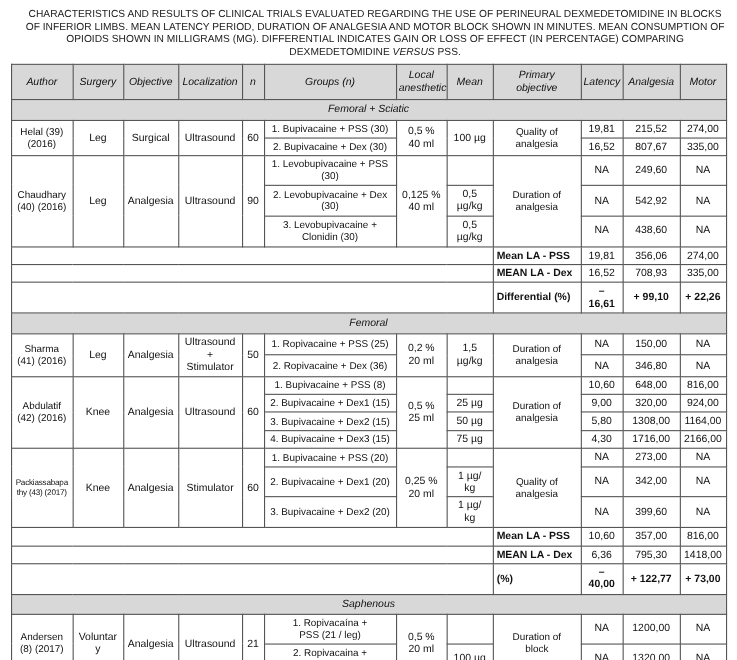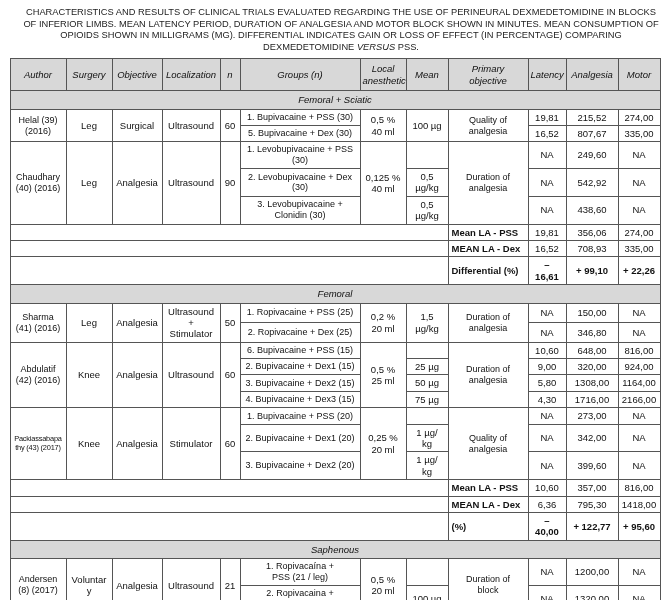--- a/index.html
+++ b/index.html
@@ -111,21 +111,21 @@
           <td rowspan="2">0,5 %
 40 ml</td>
           <td rowspan="2">100 µg</td>
           <td rowspan="2" class="left">Quality of
 analgesia</td>
           <td>19,81</td>
           <td>215,52</td>
           <td>274,00</td>
         </tr>
         <tr>
-          <td class="left">5. Bupivacaine + Dex (30)</td>
+          <td class="left">2. Bupivacaine + Dex (30)</td>
           <td>16,52</td>
           <td>807,67</td>
           <td>335,00</td>
         </tr>
         <tr>
           <td rowspan="3" class="left">Chaudhary (40) (2016)</td>
           <td rowspan="3">Leg</td>
           <td rowspan="3">Analgesia</td>
           <td rowspan="3">Ultrasound</td>
           <td rowspan="3">90</td>
@@ -191,32 +191,32 @@
 20 ml</td>
           <td rowspan="2">1,5
 µg/kg</td>
           <td rowspan="2" class="left">Duration of
 analgesia</td>
           <td>NA</td>
           <td>150,00</td>
           <td>NA</td>
         </tr>
         <tr>
-          <td class="left">2. Ropivacaine + Dex (25)</td>
+          <td class="left">2. Ropivacaine + Dex (36)</td>
           <td>NA</td>
           <td>346,80</td>
           <td>NA</td>
         </tr>
         <tr>
           <td rowspan="4" class="left">Abdulatif (42) (2016)</td>
           <td rowspan="4">Knee</td>
           <td rowspan="4">Analgesia</td>
           <td rowspan="4">Ultrasound</td>
           <td rowspan="4">60</td>
-          <td class="left">6. Bupivacaine + PSS (15)</td>
+          <td class="left">1. Bupivacaine + PSS (8)</td>
           <td rowspan="4">0,5 %
 25 ml</td>
           <td></td>
           <td rowspan="4" class="left">Duration of
 analgesia</td>
           <td>10,60</td>
           <td>648,00</td>
           <td>816,00</td>
         </tr>
         <tr>
@@ -284,21 +284,21 @@
           <td class="lbl">MEAN LA - Dex</td>
           <td>6,36</td>
           <td>795,30</td>
           <td>1418,00</td>
         </tr>
         <tr>
           <td colspan="8"></td>
           <td class="lbl">(%)</td>
           <td class="b">– 40,00</td>
           <td class="b">+ 122,77</td>
-          <td class="b">+ 95,60</td>
+          <td class="b">+ 73,00</td>
         </tr>
         <tr>
           <td colspan="12" class="sec">Saphenous</td>
         </tr>
         <tr>
           <td rowspan="2" class="left">Andersen (8) (2017)</td>
           <td rowspan="2">Voluntary</td>
           <td rowspan="2">Analgesia</td>
           <td rowspan="2">Ultrasound</td>
           <td rowspan="2">21</td>

